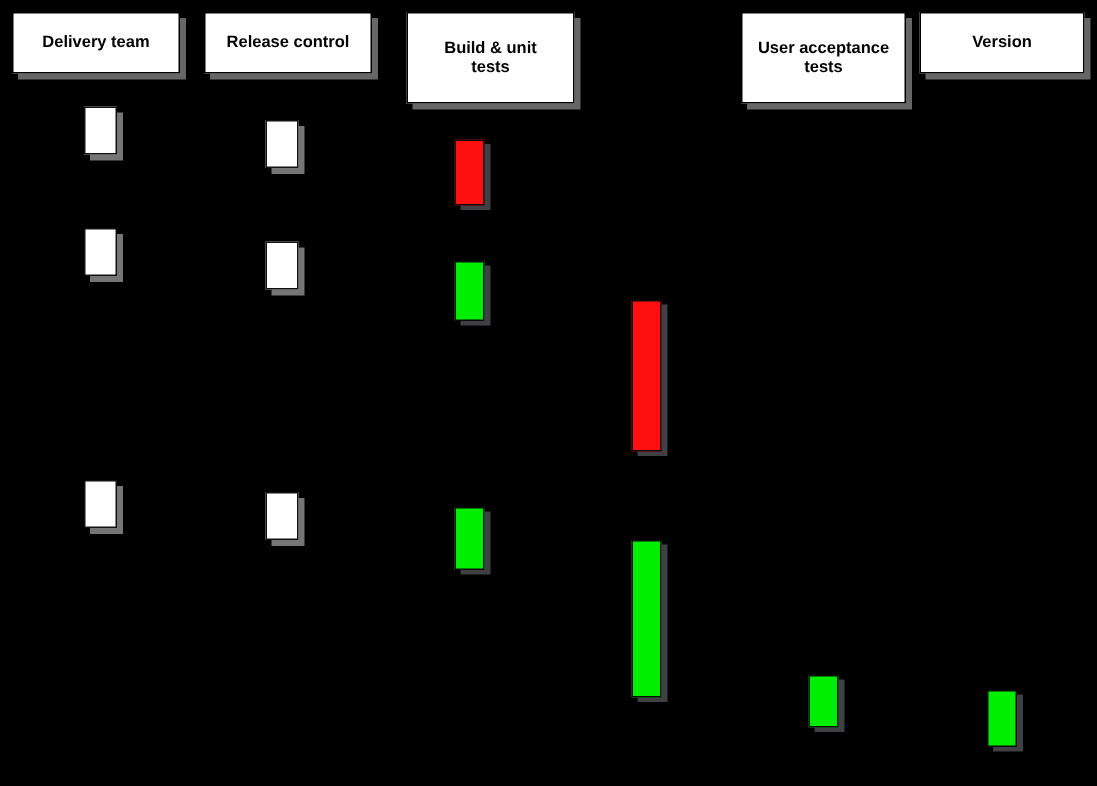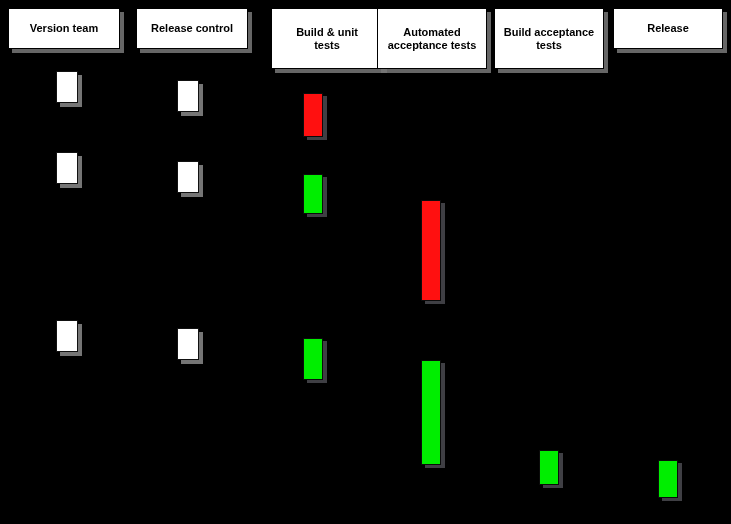--- a/index.html
+++ b/index.html
@@ -57,39 +57,35 @@
   }
   .bar.pass { background: #00EE00; }
   .bar.fail { background: #FF1010; }
 </style>
 </head>
 <body>
 
 <div id="canvas">
 
 <div class="stage-box" style="left: 8px; top: 8px; width: 112px; height: 41px;">
-      <span class="stage-label">Version team</span>
+      <span class="stage-label">Delivery team</span>
     </div>
     <div class="stage-box" style="left: 136px; top: 8px; width: 112px; height: 41px;">
       <span class="stage-label">Release control</span>
     </div>
     <div class="stage-box" style="left: 271px; top: 8px; width: 112px; height: 61px;">
       <span class="stage-label">Build &amp; unit
 tests</span>
     </div>
-    <div class="stage-box" style="left: 377px; top: 8px; width: 110px; height: 61px;">
-      <span class="stage-label">Automated
-acceptance tests</span>
-    </div>
     <div class="stage-box" style="left: 494px; top: 8px; width: 110px; height: 61px;">
-      <span class="stage-label">Build acceptance
+      <span class="stage-label">User acceptance
 tests</span>
     </div>
     <div class="stage-box" style="left: 613px; top: 8px; width: 110px; height: 41px;">
-      <span class="stage-label">Release</span>
+      <span class="stage-label">Version</span>
     </div>
     <div class="artifact" title="change-set-1" style="left: 56px; top: 71px; width: 22px; height: 32px;"></div>
     <div class="artifact" title="change-set-1" style="left: 177px; top: 80px; width: 22px; height: 32px;"></div>
     <div class="artifact" title="change-set-2" style="left: 56px; top: 152px; width: 22px; height: 32px;"></div>
     <div class="artifact" title="change-set-2" style="left: 177px; top: 161px; width: 22px; height: 32px;"></div>
     <div class="artifact" title="change-set-3" style="left: 56px; top: 320px; width: 22px; height: 32px;"></div>
     <div class="artifact" title="change-set-3" style="left: 177px; top: 328px; width: 22px; height: 32px;"></div>
     <div class="bar fail" title="Failed" style="left: 303px; top: 93px; width: 20px; height: 44px; background: rgb(255, 16, 16);"></div>
     <div class="bar pass" title="Passed" style="left: 303px; top: 174px; width: 20px; height: 40px; background: rgb(0, 238, 0);"></div>
     <div class="bar fail" title="Failed" style="left: 421px; top: 200px; width: 20px; height: 101px; background: rgb(255, 16, 16);"></div>

